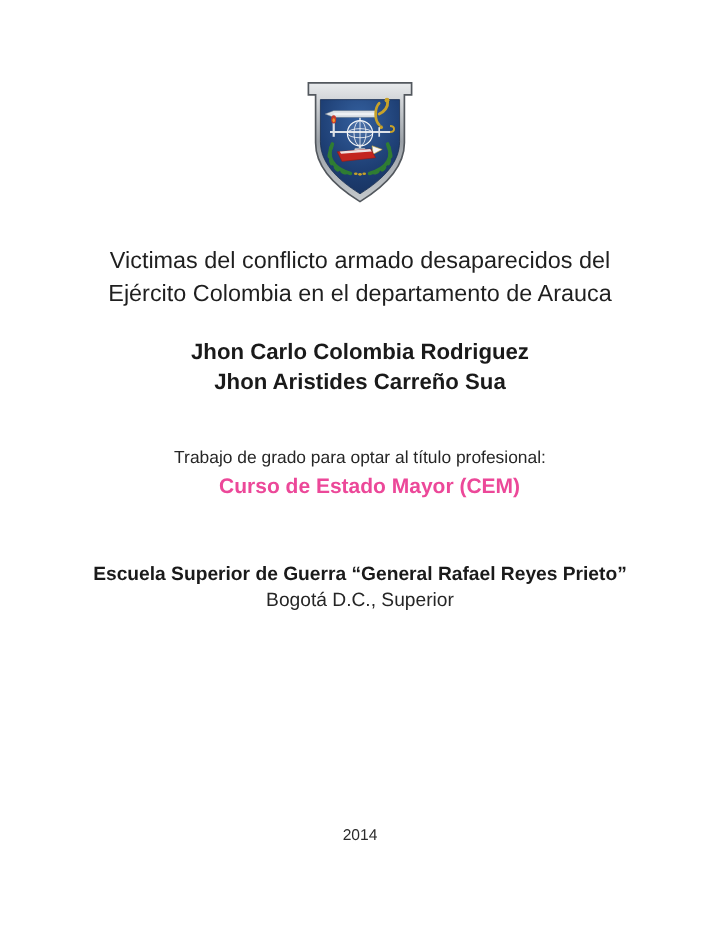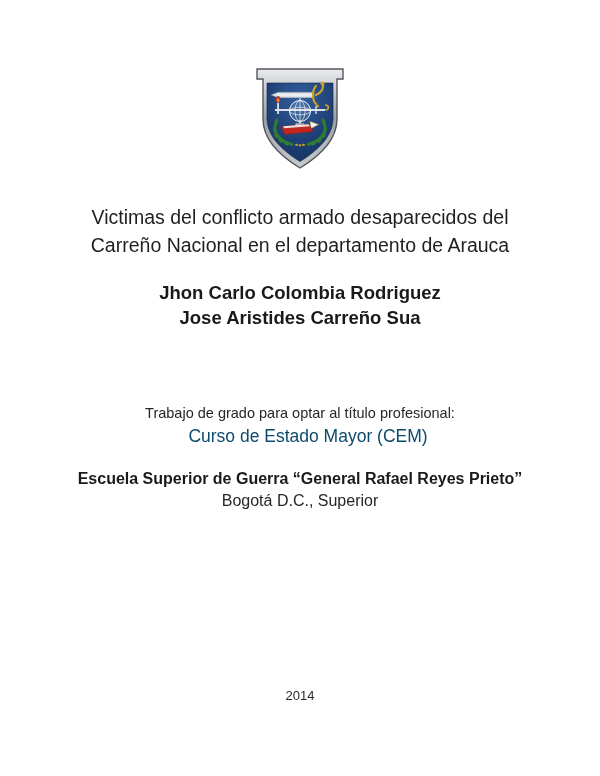--- a/index.html
+++ b/index.html
@@ -21,22 +21,22 @@
 
   .title {
     top: 203px;
     font-size: 19.5px; line-height: 28px; font-weight: 400; color: #1f1f1f;
   }
   .authors {
     top: 280px;
     font-size: 18.5px; line-height: 25px; font-weight: 700; color: #1a1a1a;
   }
   .degree { top: 373px; }
-  .degree .intro { font-size: 14.5px; line-height: 19px; font-weight: 400; color: #262626; margin-top: 31px; }
-  .degree .program { font-size: 17.5px; line-height: 24px; font-weight: 400; color: #0c4a6e; margin-top: 1px; padding-left: 16px; }
+  .degree .intro { font-size: 14.5px; line-height: 19px; font-weight: 400; color: #262626; }
+  .degree .program { font-size: 17.5px; line-height: 24px; font-weight: 700; color: #ec4899; margin-top: 1px; padding-left: 16px; }
 
   .institution { top: 468px; }
   .institution .name { font-size: 16px; line-height: 21px; font-weight: 700; color: #1a1a1a; }
   .institution .location { font-size: 16px; line-height: 21px; font-weight: 400; color: #262626; margin-top: 1px; }
 
   .year {
     top: 686px;
     font-size: 13px; line-height: 20px; font-weight: 400; color: #2b2b2b;
   }
 </style>
@@ -119,26 +119,26 @@
         <ellipse cx="63.5" cy="81.5" rx="1.6" ry="3" fill="var(--laurel-green)" transform="rotate(66 63.5 81.5)"></ellipse>
         <ellipse cx="46.5" cy="82.8" rx="1.5" ry="1.1" fill="var(--gold)"></ellipse>
         <ellipse cx="50" cy="83.3" rx="1.5" ry="1.1" fill="var(--gold)"></ellipse>
         <ellipse cx="53.5" cy="82.8" rx="1.5" ry="1.1" fill="var(--gold)"></ellipse>
       </g>
     </svg>
   </div>
 
   <div class="center-text title">
     <div>Victimas del conflicto armado desaparecidos del</div>
-    <div>Carreño Nacional en el departamento de Arauca</div>
+    <div>Ejército Colombia en el departamento de Arauca</div>
   </div>
 
   <div class="center-text authors">
     <div>Jhon Carlo Colombia Rodriguez</div>
-    <div>Jose Aristides Carreño Sua</div>
+    <div>Jhon Aristides Carreño Sua</div>
   </div>
 
   <div class="center-text degree">
     <div class="intro">Trabajo de grado para optar al título profesional:</div>
     <div class="program">Curso de Estado Mayor (CEM)</div>
   </div>
 
   <div class="center-text institution">
     <div class="name">Escuela Superior de Guerra “General Rafael Reyes Prieto”</div>
     <div class="location">Bogotá D.C., Superior</div>

